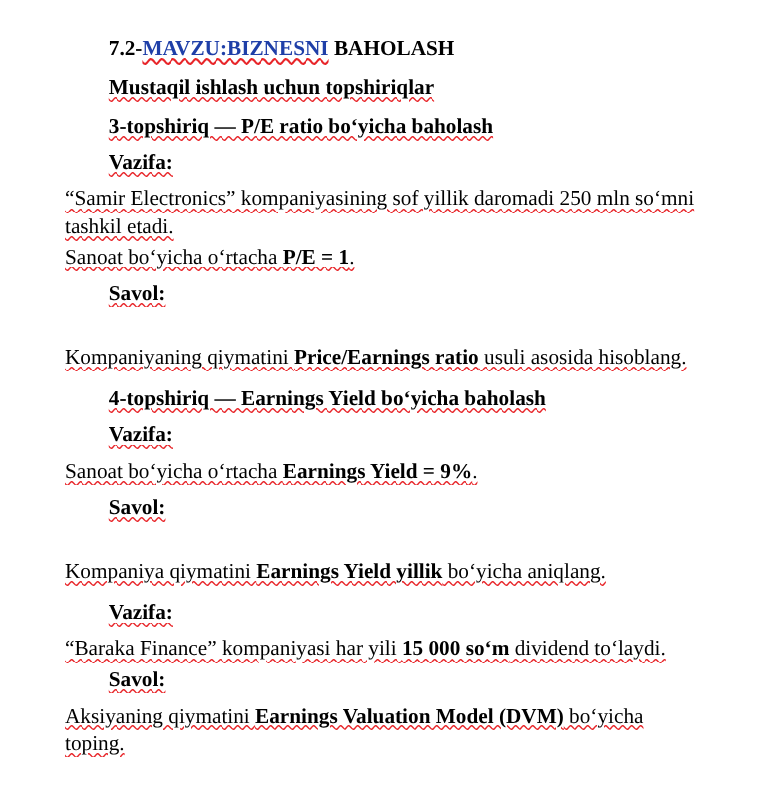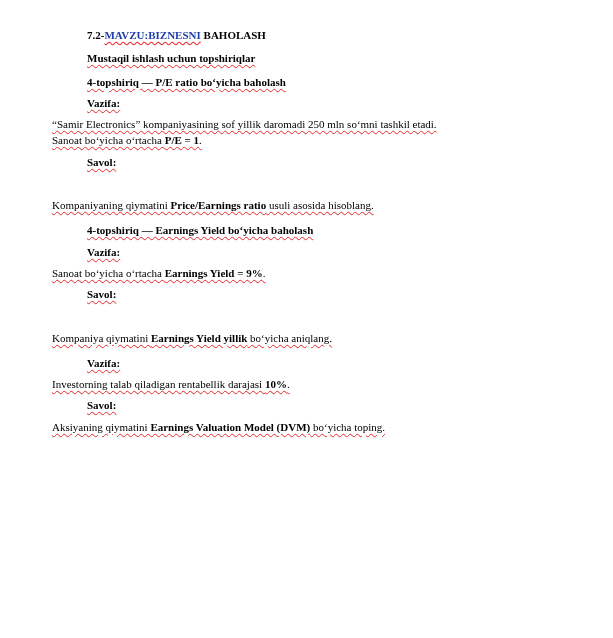--- a/index.html
+++ b/index.html
@@ -20,21 +20,21 @@
     height: 638px;
     background: #ffffff;
   }
   .doc {
     position: absolute;
     left: 52px;
     top: 28px;
     width: 510px;
   }
   .line {
-    font-size: 11px;
+    font-size: 17px;
     line-height: 1.30;
     margin: 0 0 2px 0;
     white-space: normal;
   }
   .indent {
     padding-left: 35px;
   }
   .gap-small { margin-bottom: 7px; }
   .gap-med { margin-bottom: 9px; }
   .gap-lg { margin-bottom: 11px; margin-top: 29px; }
@@ -68,21 +68,21 @@
 
     <p class="line indent gap-med">
       <span class="b">7.2-</span><span class="b blue-u sq">MAVZU:BIZNESNI</span><span class="b"> BAHOLASH</span>
     </p>
 
     <p class="line indent gap-med">
       <span class="b sq">Mustaqil ishlash uchun topshiriqlar</span>
     </p>
 
     <p class="line indent gap-small">
-      <span class="b sq">4-topshiriq — P/E ratio bo‘yicha baholash</span>
+      <span class="b sq">3-topshiriq — P/E ratio bo‘yicha baholash</span>
     </p>
     <p class="line indent gap-small">
       <span class="b sq">Vazifa:</span>
     </p>
     <p class="line">
       <span class="sq">“Samir Electronics” kompaniyasining sof yillik daromadi 250 mln so‘mni tashkil etadi.</span>
     </p>
     <p class="line gap-small">
       <span class="sq">Sanoat bo‘yicha o‘rtacha <b>P/E = 1</b>.</span>
     </p>
@@ -105,22 +105,22 @@
     <p class="line indent gap-small">
       <span class="b sq">Savol:</span>
     </p>
     <p class="line gap-lg">
       <span class="sq">Kompaniya qiymatini <b>Earnings Yield yillik</b> bo‘yicha aniqlang.</span>
     </p>
 
     <p class="line indent gap-small">
       <span class="b sq">Vazifa:</span>
     </p>
-    <p class="line gap-small">
-      <span class="sq">Investorning talab qiladigan rentabellik darajasi <b>10%</b>.</span>
+    <p class="line">
+      <span class="sq">“Baraka Finance” kompaniyasi har yili <b>15 000 so‘m</b> dividend to‘laydi.</span>
     </p>
     <p class="line indent gap-small">
       <span class="b sq">Savol:</span>
     </p>
     <p class="line">
       <span class="sq">Aksiyaning qiymatini <b>Earnings Valuation Model (DVM)</b> bo‘yicha toping.</span>
     </p>
 
   </div>
 </div>

